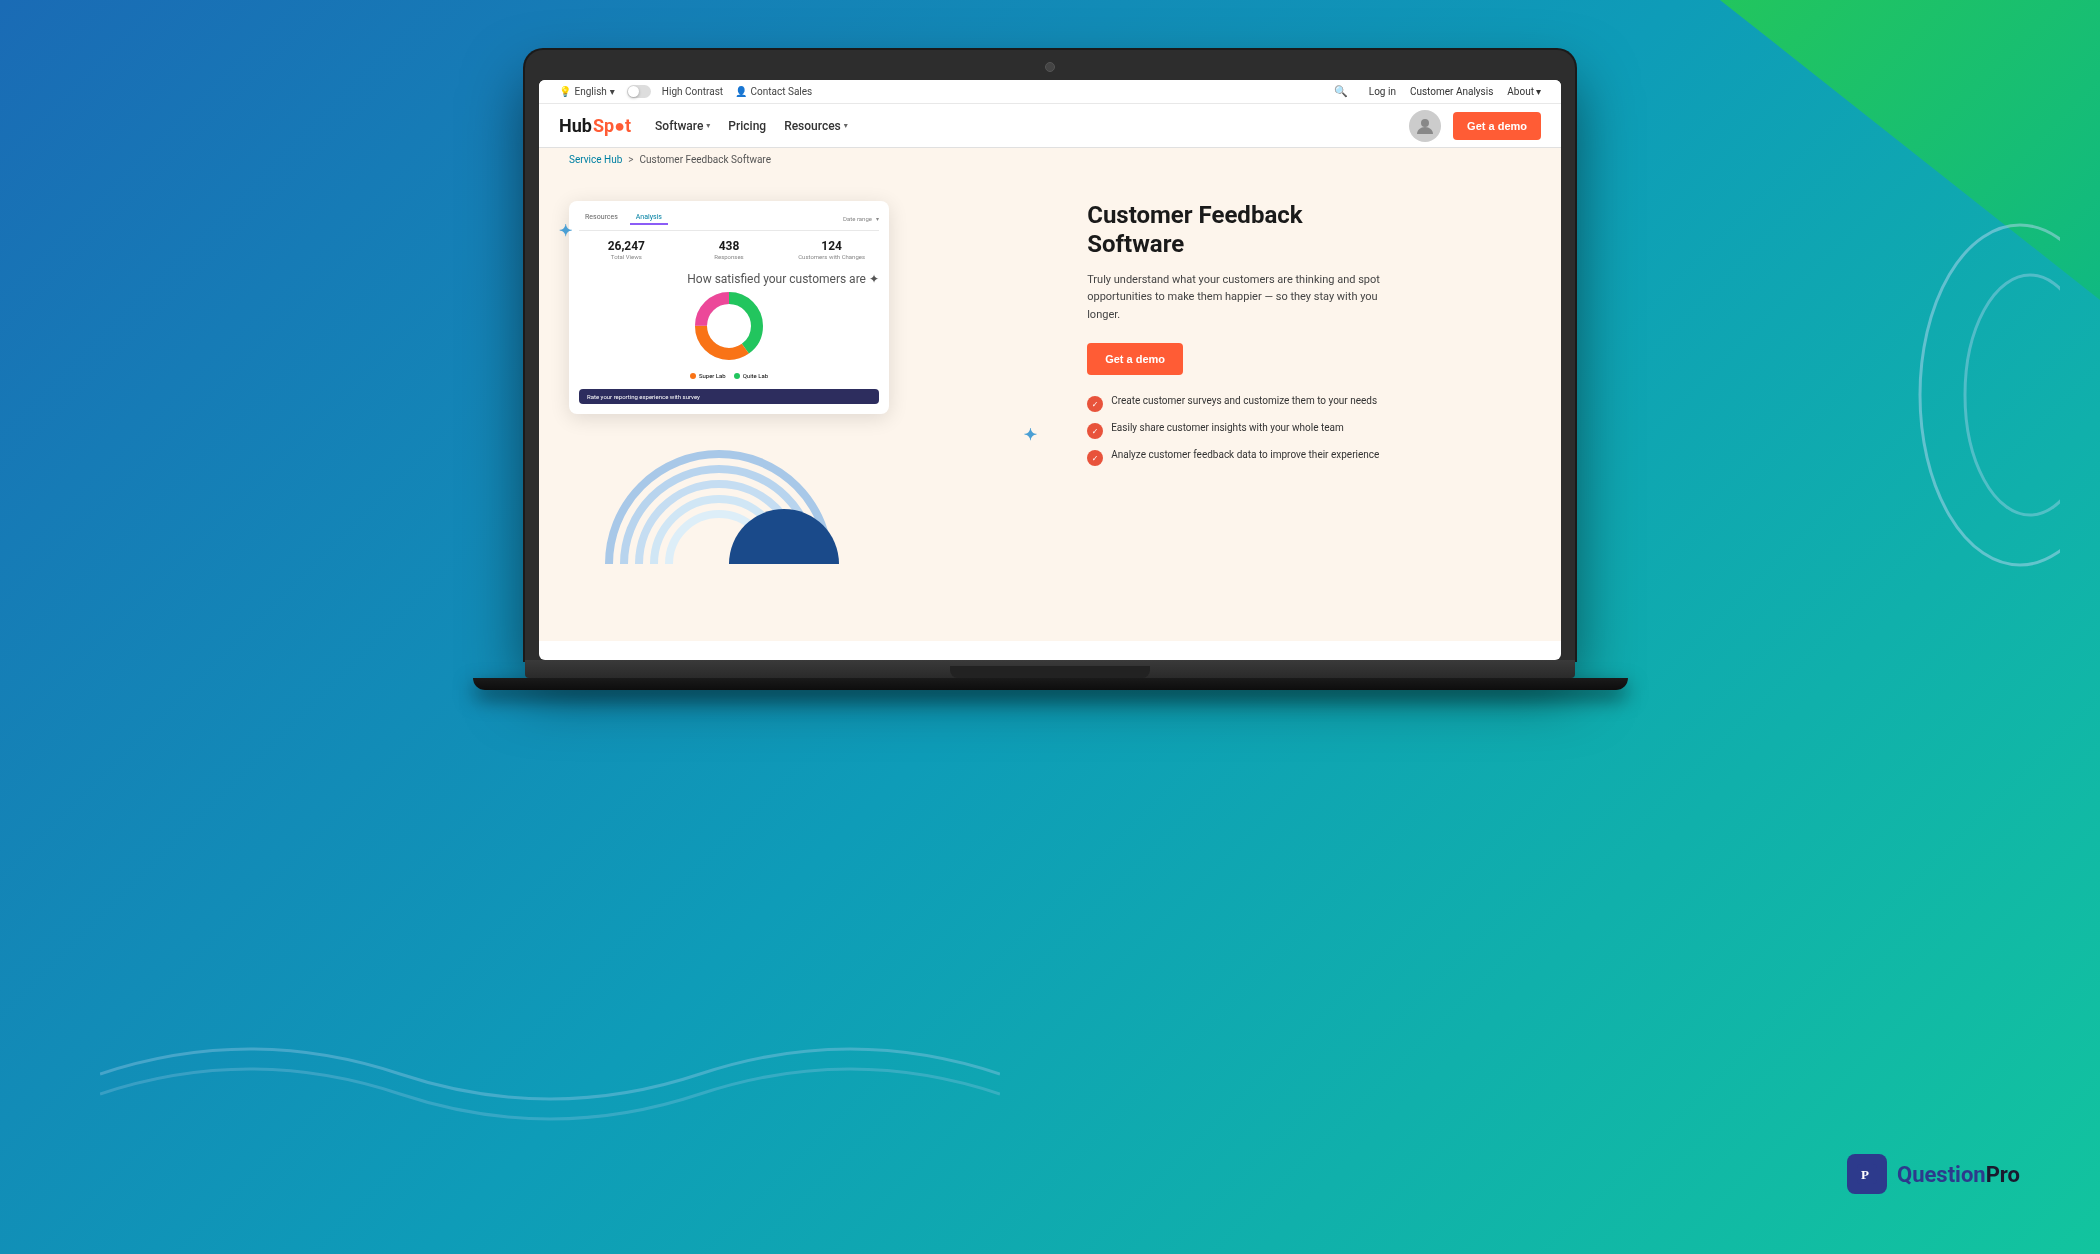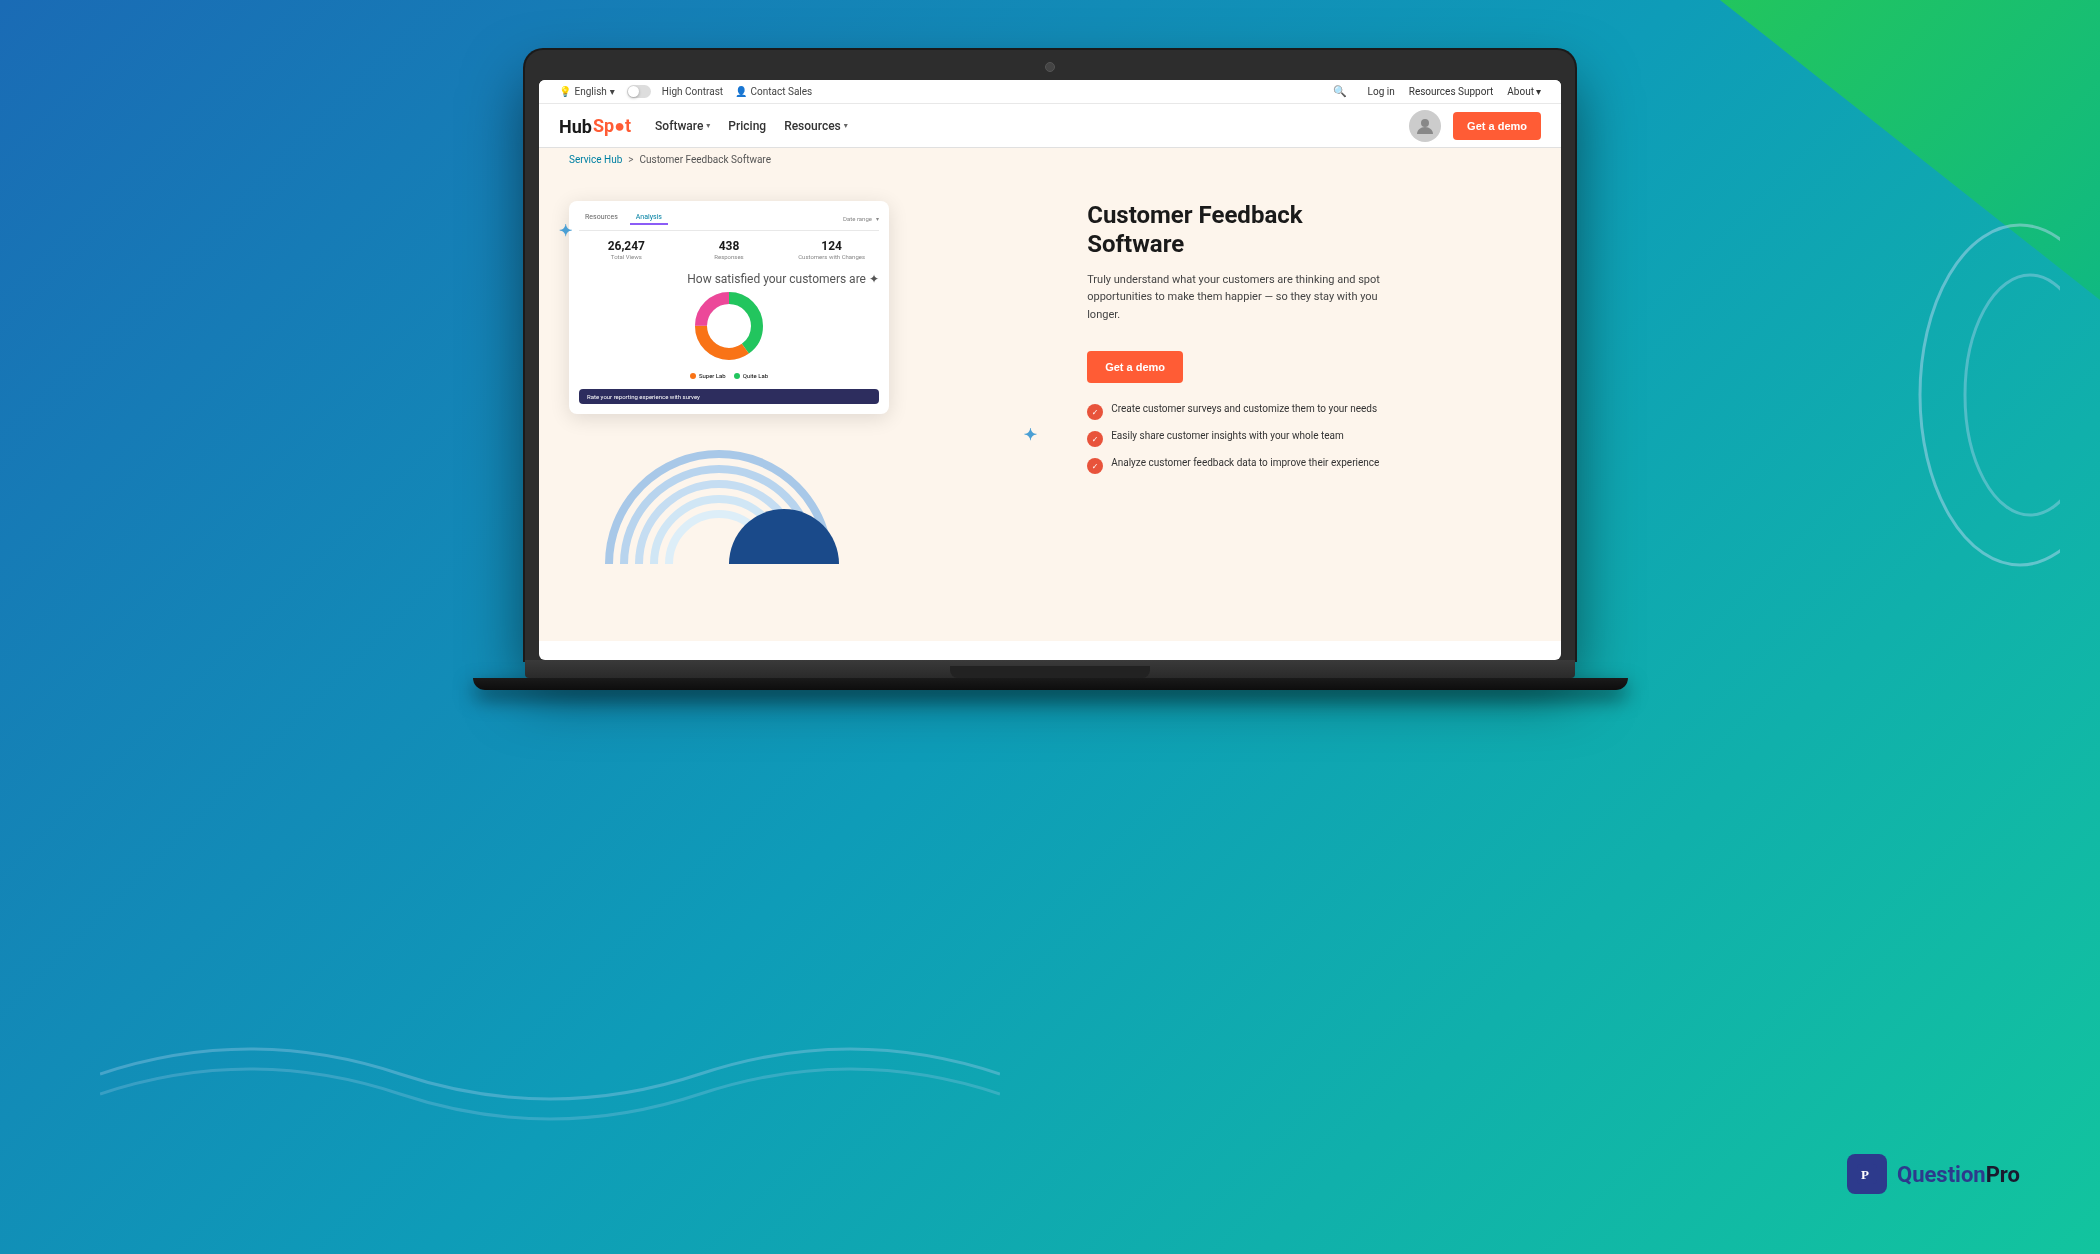--- a/index.html
+++ b/index.html
@@ -170,21 +170,21 @@
       display: flex;
       align-items: center;
       gap: 24px;
     }
 
     .hubspot-logo {
       font-size: 18px;
       font-weight: 700;
       color: #1a1a1a;
       display: flex;
-      align-items: flex-end;
+      align-items: center;
       gap: 1px;
     }
 
     .hubspot-logo .spot-o {
       color: #ff5c35;
       position: relative;
       display: inline-block;
     }
 
     .nav-links {
@@ -382,21 +382,21 @@
       font-weight: 700;
       color: #1a1a1a;
       line-height: 1.2;
       margin-bottom: 12px;
     }
 
     .hero-desc {
       font-size: 11px;
       color: #444;
       line-height: 1.6;
-      margin-bottom: 28px;
+      margin-bottom: 20px;
       max-width: 320px;
     }
 
     .hero-cta {
       background: #ff5c35;
       color: #fff;
       border: none;
       border-radius: 4px;
       padding: 10px 18px;
       font-size: 11px;
@@ -536,21 +536,21 @@
               <span>High Contrast</span>
             </div>
             <div class="contact-sales">
               <span>👤</span>
               <span>Contact Sales</span>
             </div>
           </div>
           <div class="utility-right">
             <span class="search-icon-small">🔍</span>
             <span style="cursor:pointer; color:#333;padding-left:7px;">Log in</span>
-            <span style="cursor:pointer; color:#333;">Resources Support</span>
+            <span style="cursor:pointer; color:#333;">Customer Analysis</span>
             <span style="cursor:pointer; color:#333; display:flex; align-items:center; gap:2px;">
               <span>About</span>
               <span>▾</span>
             </span>
           </div>
         </div>
 
         <div class="main-nav">
           <div class="nav-left">
 

